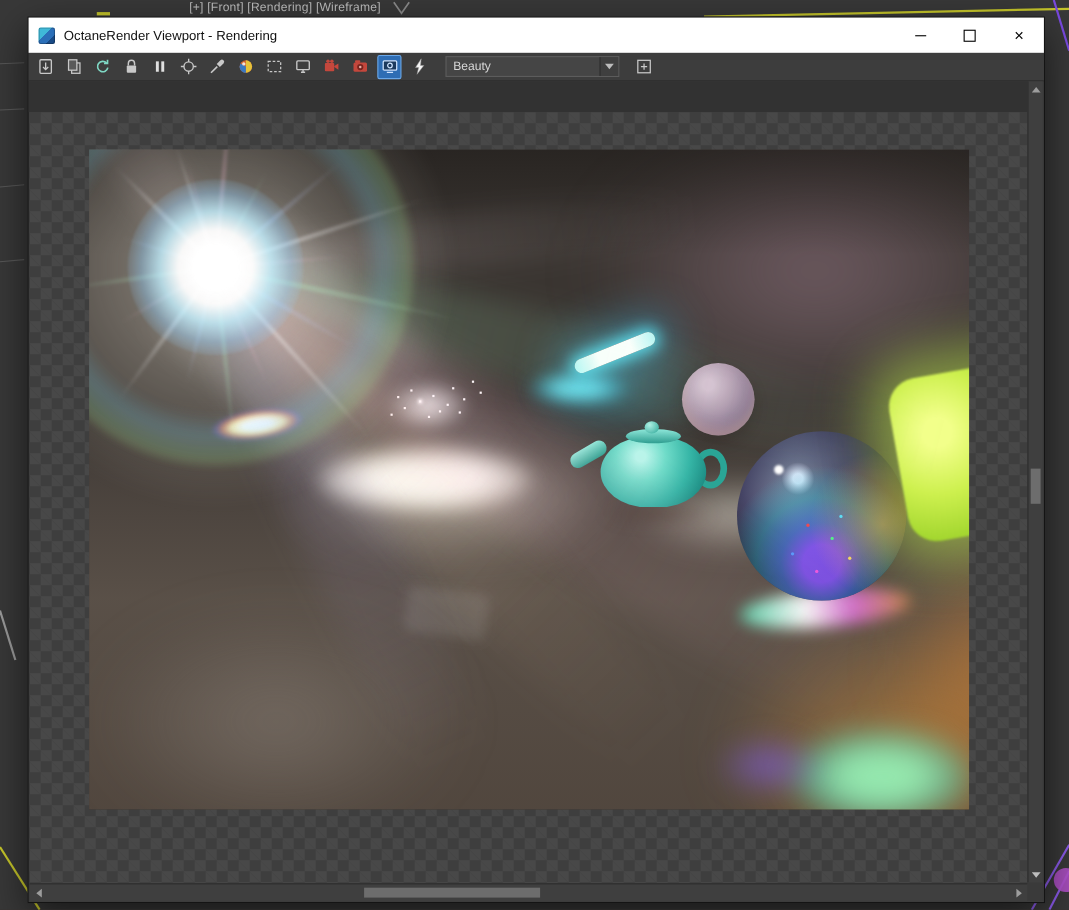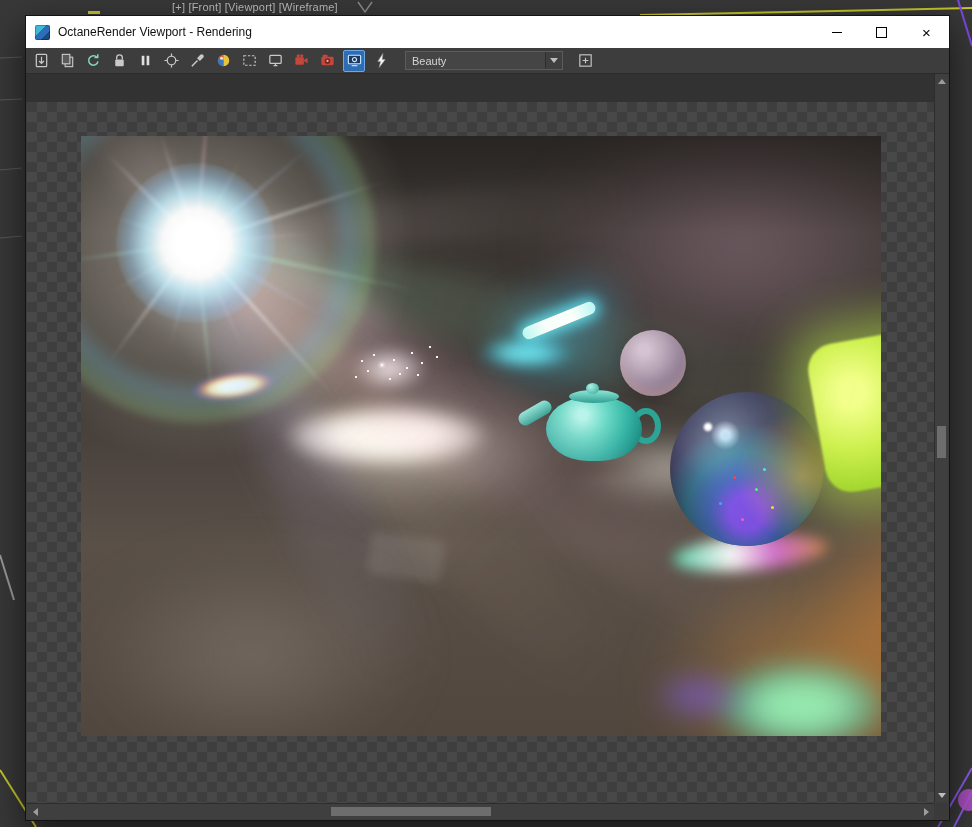--- a/index.html
+++ b/index.html
@@ -206,21 +206,21 @@
   <line x1="0" y1="100" x2="22" y2="99" stroke="#585858" stroke-width="1"></line>
   <line x1="0" y1="170" x2="22" y2="168" stroke="#585858" stroke-width="1"></line>
   <line x1="0" y1="238" x2="22" y2="236" stroke="#585858" stroke-width="1"></line>
   <line x1="0" y1="555" x2="14" y2="600" stroke="#9a9a9a" stroke-width="2"></line>
   <line x1="0" y1="770" x2="36" y2="827" stroke="#c6c62a" stroke-width="2"></line>
   <line x1="938" y1="827" x2="972" y2="768" stroke="#8a5ae8" stroke-width="2"></line>
   <line x1="954" y1="827" x2="972" y2="792" stroke="#8a5ae8" stroke-width="2"></line>
   <circle cx="969" cy="800" r="11" fill="#b050c8" opacity="0.9"></circle>
 </svg>
 
-<div id="viewport-label">[+] [Front] [Viewport] [Wireframe]</div>
+<div id="viewport-label">[+] [Front] [Rendering] [Wireframe]</div>
 
 <div id="win">
 
   <div id="toolbar">
     <div id="toolbar-buttons">
         <div class="tbtn">
           <svg viewBox="0 0 18 18">
             <rect x="3.5" y="2.5" width="11" height="13" rx="1" fill="none" stroke="#c9c9c9" stroke-width="1.3"></rect>
             <path d="M9 5v6.5M6.5 9.5L9 12l2.5-2.5" fill="none" stroke="#c9c9c9" stroke-width="1.3"></path>
           </svg>

